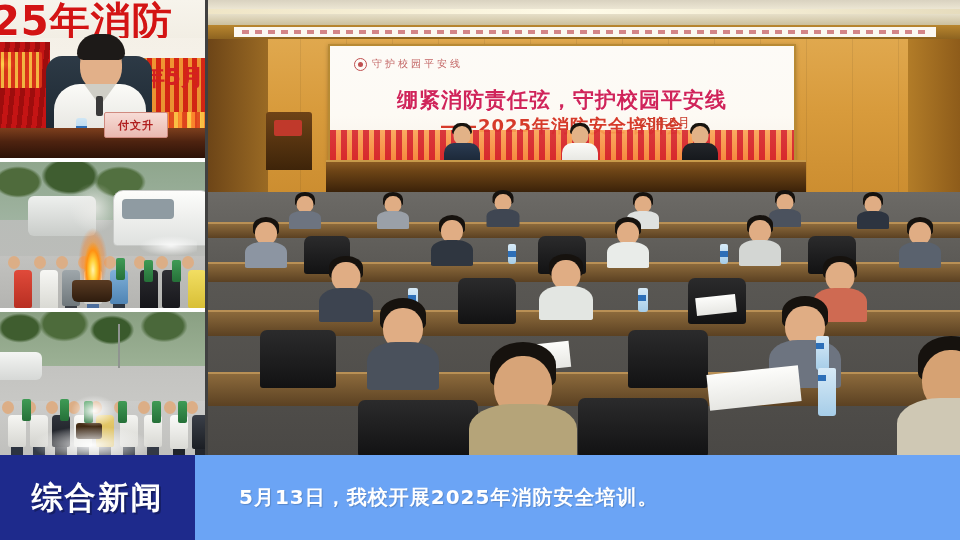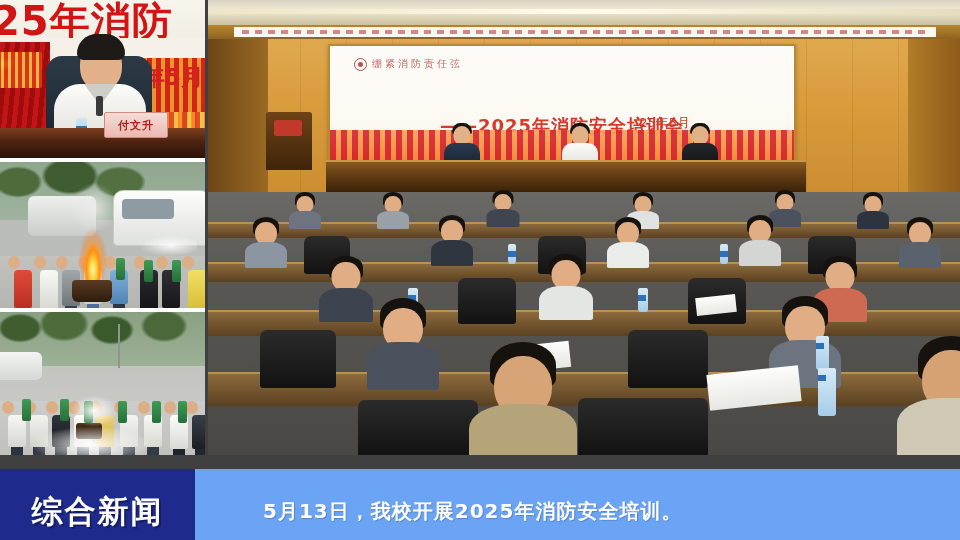--- a/index.html
+++ b/index.html
@@ -198,29 +198,29 @@
   .aud { position:absolute; }
   .aud .h { position:absolute; left:50%; transform:translateX(-50%); top:0; border-radius:48%; background:#e0ad84; }
   .aud .hr { position:absolute; left:50%; transform:translateX(-50%); border-radius:50% 50% 20% 20%; background:#16120e; }
   .aud .b { position:absolute; left:50%; transform:translateX(-50%); border-radius:40% 40% 6% 6%; }
   .bottle { position:absolute; width:8px; height:20px; border-radius:2px 2px 3px 3px;
             background:linear-gradient(#d7eaf7,#a6cde8); }
   .bottle::after{ content:""; position:absolute; left:0; top:7px; width:8px; height:6px; background:#2d6fb8; }
   .paper { position:absolute; background:linear-gradient(#fdfdfb,#e6e6e2); transform:rotate(-6deg); }
 
   
-  .cap-bar { position:absolute; left:0; bottom:0; width:960px; height:71px; }
+  .cap-bar { position:absolute; left:0; bottom:0; width:960px; height:85px; }
   .cap-left { position:absolute; left:0; top:0; width:195px; height:85px;
               background:#1e2a8c; display:flex; align-items:center; justify-content:center; }
   .cap-left-txt { font-size:31px; font-weight:700; color:#ffffff; letter-spacing:2px;
               font-family:"DejaVu Sans",sans-serif;
               text-shadow:2px 2px 0 rgba(0,0,0,.28); }
   .cap-right { position:absolute; left:195px; top:0; right:0; height:85px;
               background:#6ba4f5; display:flex; align-items:center; }
-  .cap-right-txt { margin-left:68px; font-size:20px; font-weight:700; color:#ffffff;
+  .cap-right-txt { margin-left:44px; font-size:20px; font-weight:700; color:#ffffff;
               letter-spacing:1px; font-family:"DejaVu Sans",sans-serif;
               text-shadow:1px 1px 1px rgba(0,0,0,.18); }
 </style>
 </head>
 <body>
 
 <div class="page">
 
   <div class="left-col">
 
@@ -377,22 +377,23 @@
       <div class="mp-banner-in"></div>
     </div>
 
     <div class="mp-wall"></div>
     <div class="mp-wall-dark"></div>
     <div class="mp-wall-darkR"></div>
 
     <div class="mp-screen">
       <div class="mp-logo">
         <div class="mp-logo-mark"></div>
-        <div class="mp-logo-txt">绷紧消防责任弦</div>
-      </div>
+        <div class="mp-logo-txt">守护校园平安线</div>
+      </div>
+      <div class="mp-title">绷紧消防责任弦，守护校园平安线</div>
       <div class="mp-sub">——2025年消防安全培训会</div>
       <div class="mp-screen-date">25年5月</div>
       <div class="mp-screen-red"></div>
     </div>
 
     <div class="mp-podium"></div>
 
     <div class="headperson" style="left:254px;">
       <div class="hr"></div>
       <div class="h"></div>

